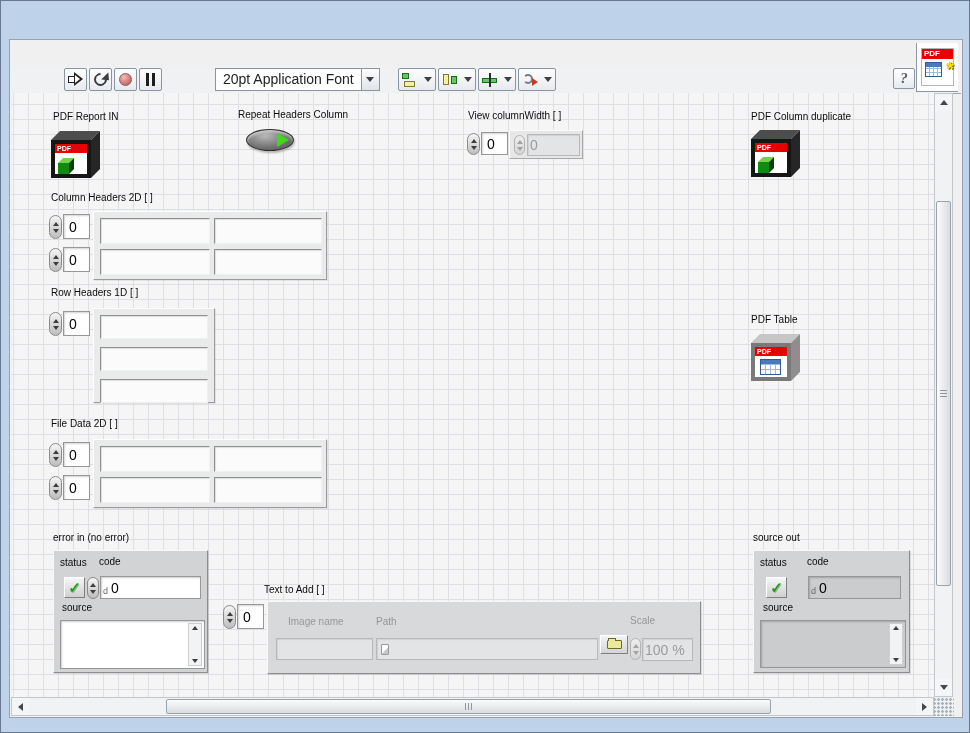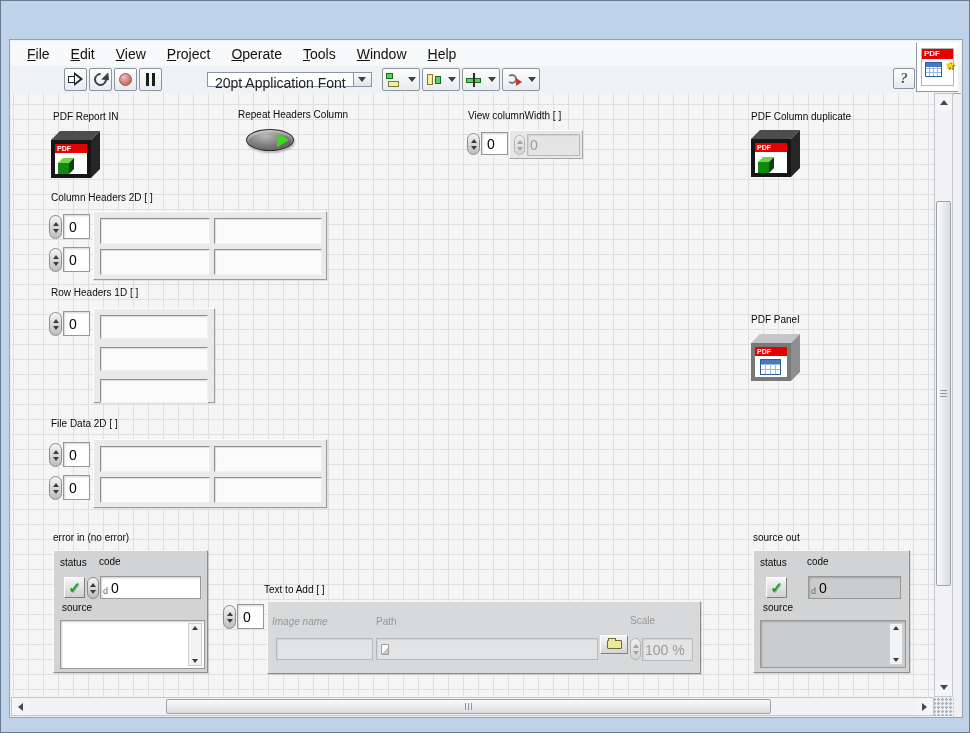--- a/index.html
+++ b/index.html
@@ -27,21 +27,21 @@
 
   
   .client{position:absolute;left:8px;top:38px;width:954px;height:679px;background:#f0f0f0;border:1px solid #97a2af;}
   .menubar{position:absolute;left:1px;top:1px;right:1px;height:25px;background:#f8f9fa;display:flex;align-items:center;padding-left:16px;}
   .menu-item{display:inline-block;margin-right:21px;font-size:14px;color:#111;cursor:default;}
   .menu-item::first-letter{text-decoration:underline;}
   .toolbar{position:absolute;left:1px;top:26px;right:1px;height:28px;background:#f0f1f2;border-bottom:1px solid #99a3ad;
     display:flex;align-items:center;padding-left:53px;gap:2px;}
   .tbtn{width:23px;height:23px;border:1px solid #8a95a3;border-radius:2px;background:linear-gradient(#fefefe,#e7eaee);
     display:flex;align-items:center;justify-content:center;position:relative;flex:none;}
-  .font-sel{display:flex;height:15px;margin:0 8px;flex:none;padding-left:35px;}
+  .font-sel{display:flex;height:23px;margin:0 16px;flex:none;padding-left:35px;}
   .font-text{border:1px solid #8a95a3;background:#fff;font-size:14px;color:#222;padding:2px 7px 0 7px;white-space:nowrap;}
   .font-arrow{width:18px;border:1px solid #8a95a3;border-left:none;background:linear-gradient(#fdfdfd,#dfe3e8);display:flex;align-items:center;justify-content:center;}
   .tdrop{width:38px;height:23px;border:1px solid #8a95a3;border-radius:2px;background:linear-gradient(#fefefe,#e7eaee);
     display:flex;align-items:center;justify-content:space-between;padding:0 3px;flex:none;}
   .dd-tri{width:0;height:0;border-left:4px solid transparent;border-right:4px solid transparent;border-top:5px solid #3c4248;}
   
   .run-icon{position:relative;width:17px;height:15px;}
   .run-icon .sh{position:absolute;left:1px;top:4px;width:6px;height:7px;background:#fff;border:1.5px solid #222;border-right:none;}
   .run-icon .hd{position:absolute;left:7px;top:0;width:0;height:0;border-left:9px solid #222;border-top:7.5px solid transparent;border-bottom:7.5px solid transparent;}
   .run-icon .hdw{position:absolute;left:8px;top:3px;width:0;height:0;border-left:5px solid #fff;border-top:4.5px solid transparent;border-bottom:4.5px solid transparent;}
@@ -159,30 +159,20 @@
   .resize-grip{position:absolute;left:933px;top:696px;width:20px;height:19px;background:#eef0f1;
     background-image:radial-gradient(circle at 1.5px 1.5px,#a8b2ba 1px,rgba(0,0,0,0) 1.6px);background-size:4px 4px;background-position:7px 5px;}
 </style>
 </head>
 <body>
 
 <div class="window">
 
 
   <div class="client">
-    <div class="menubar">
-      <span class="menu-item">File</span>
-      <span class="menu-item">Edit</span>
-      <span class="menu-item">View</span>
-      <span class="menu-item">Project</span>
-      <span class="menu-item">Operate</span>
-      <span class="menu-item">Tools</span>
-      <span class="menu-item">Window</span>
-      <span class="menu-item">Help</span>
-    </div>
 
     <div class="toolbar">
       <div class="tbtn">
         <span class="run-icon">
             <i class="sh"></i>
             <i class="hd"></i>
             <i class="hdw"></i>
           </span>
       </div>
       <div class="tbtn">
@@ -317,21 +307,21 @@
         <i class="t-up"></i>
         <i class="t-dn"></i>
       </div>
     <div class="idx-box" style="left:52px;top:218px;width:27px;height:25px;">0</div>
     <div class="arr-frame" style="left:82px;top:215px;width:122px;height:95px;">
       <div class="str-cell" style="left:6px;top:6px;width:108px;height:24px;"></div>
       <div class="str-cell" style="left:6px;top:38px;width:108px;height:24px;"></div>
       <div class="str-cell" style="left:6px;top:70px;width:108px;height:24px;"></div>
     </div>
 
-    <div class="lv-label" style="left:740px;top:221px;">PDF Panel</div>
+    <div class="lv-label" style="left:740px;top:221px;">PDF Table</div>
     <div class="cube gray" style="left:738px;top:240px;">
       <i class="c-top"></i>
         <i class="c-side"></i>
       <div class="c-face">
         <div class="pdf-banner">PDF</div>
         <div class="table-glyph"></div>
       </div>
     </div>
 
     <div class="lv-label" style="left:40px;top:325px;">File Data 2D [ ]</div>
@@ -377,21 +367,21 @@
       </div>
     </div>
 
     <div class="lv-label" style="left:253px;top:491px;">Text to Add [ ]</div>
     <div class="spin" style="left:212px;top:512px;height:24px;">
         <i class="t-up"></i>
         <i class="t-dn"></i>
       </div>
     <div class="idx-box" style="left:226px;top:511px;width:27px;height:25px;">0</div>
     <div class="cluster disabled" style="left:256px;top:508px;width:434px;height:73px;">
-      <div class="lv-label disabled-text" style="left:4px;top:14px;font-style:italic;">Image name</div>
+      <div class="lv-label disabled-text" style="left:20px;top:14px;">Image name</div>
       <div class="lv-label disabled-text" style="left:108px;top:14px;">Path</div>
       <div class="lv-label disabled-text" style="left:362px;top:13px;">Scale</div>
       <div class="field ghost" style="left:8px;top:36px;width:97px;height:22px;">
         <span></span>
       </div>
       <div class="field ghost" style="left:108px;top:36px;width:222px;height:22px;">
         <span class="path-glyph"></span>
         <span></span>
       </div>
       <div class="folder-btn" style="left:332px;top:33px;">

